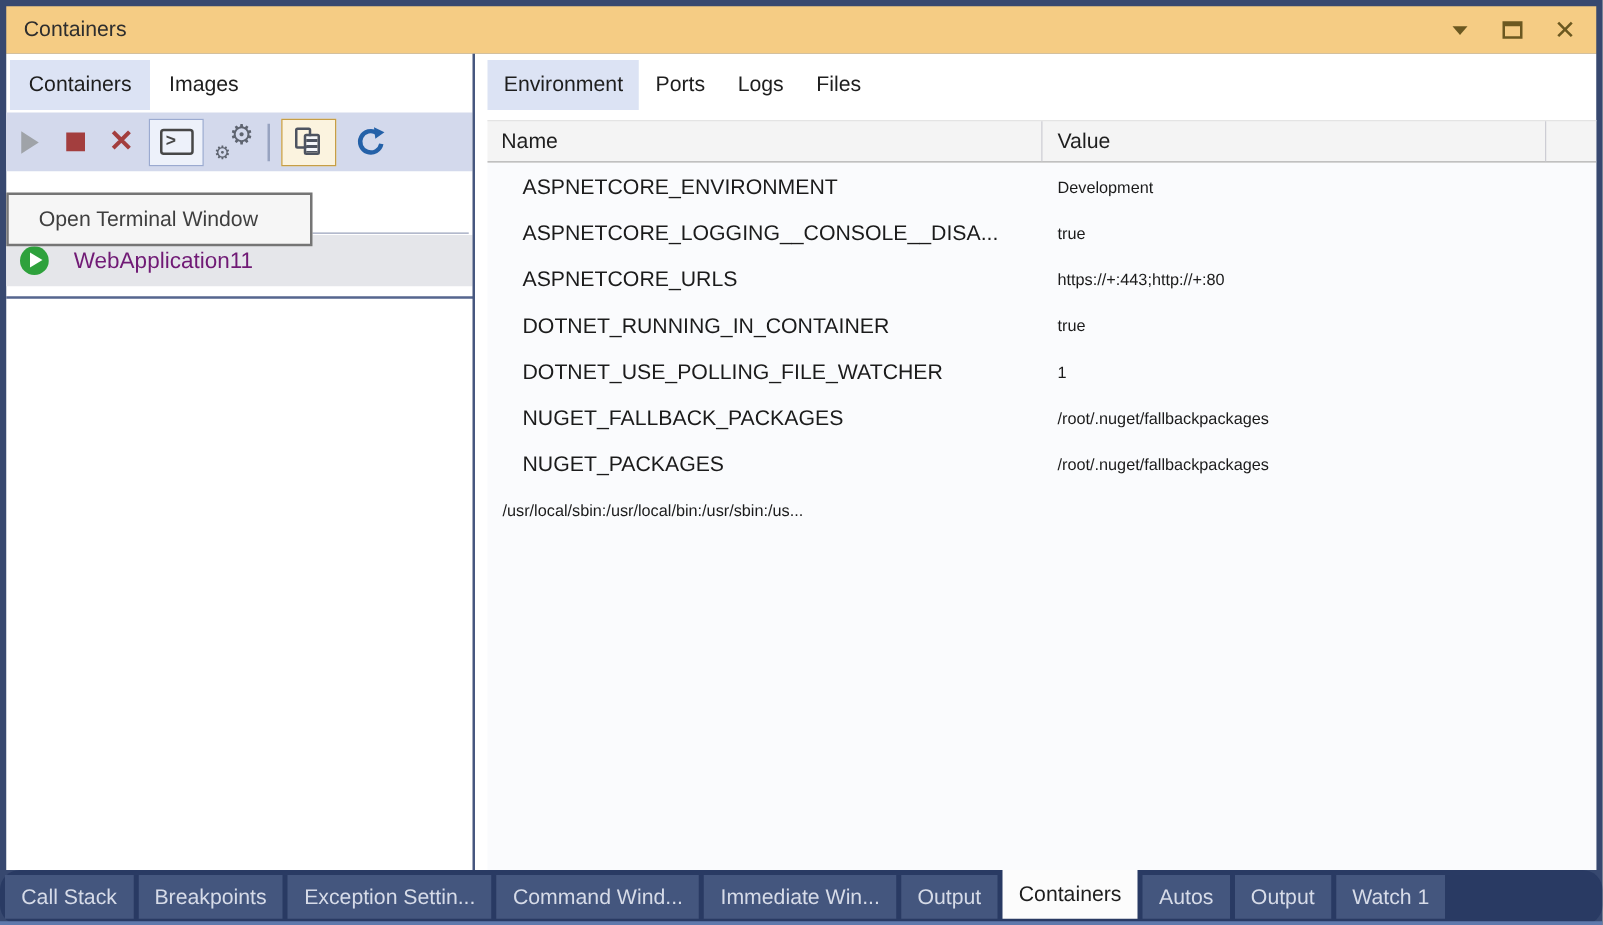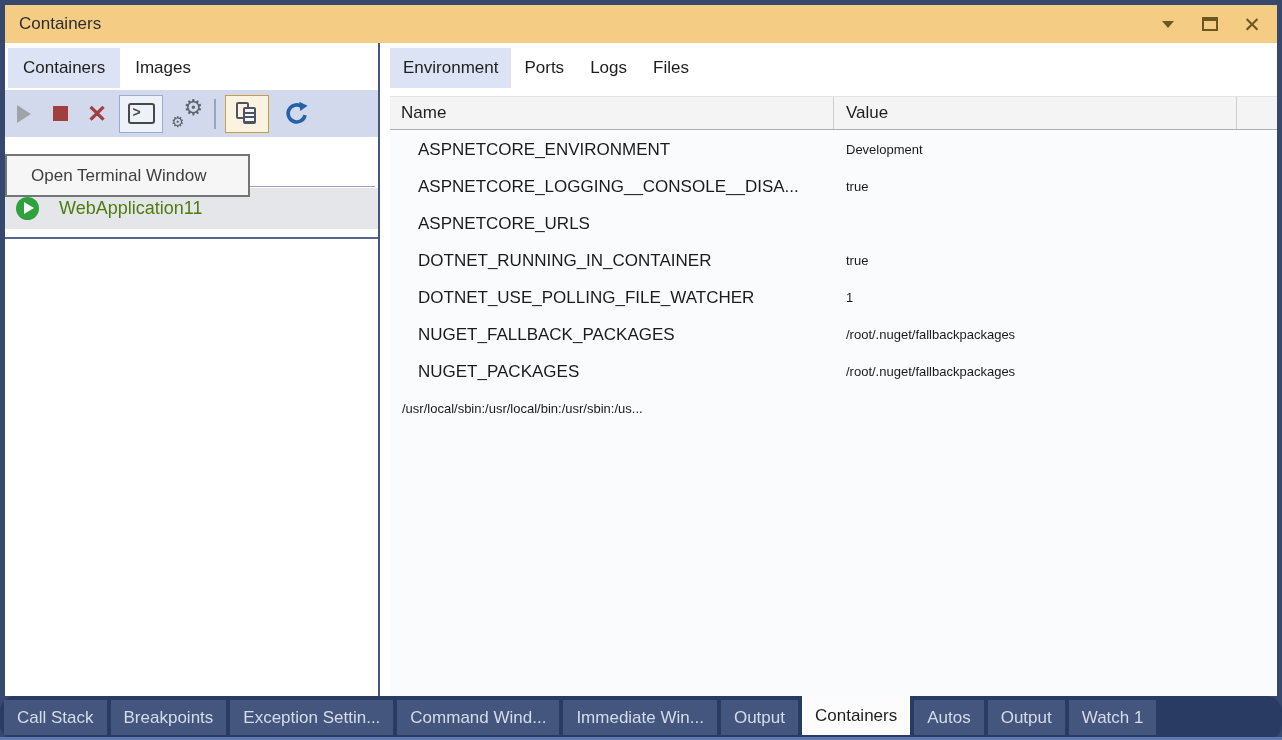--- a/index.html
+++ b/index.html
@@ -45,21 +45,21 @@
   .copy-front { position:absolute; left:7px; top:5px; width:13px; height:17px; border:2px solid #4D5360; border-radius:2px;
     background:repeating-linear-gradient(#F4F6FA 0 2.5px, #4D5360 2.5px 4.5px); }
   .btn-refresh { width:34px; height:38px; display:flex; align-items:center; justify-content:center; }
 
   .list-topline { position:absolute; left:3px; top:143px; width:367px; height:1px; background:#9AA3BC; }
   .tree-row { position:absolute; left:0; top:145px; width:373px; height:41px; background:#E5E6EA;
     display:flex; align-items:center; }
   .run-badge { position:relative; width:23px; height:23px; border-radius:50%; background:#2EA13C; margin-left:11px; }
   .run-badge i { position:absolute; left:8px; top:5px; width:0; height:0;
     border-top:6.5px solid transparent; border-bottom:6.5px solid transparent; border-left:10px solid #FFFFFF; }
-  .tree-label { margin-left:20px; font-size:18px; color:#4d7c0f; }
+  .tree-label { margin-left:20px; font-size:18px; color:#701a75; }
   .list-bottomline { position:absolute; left:0; top:194px; width:374px; height:2px; background:#55668F; }
 
   .tooltip { position:absolute; left:0; top:111px; width:245px; height:43px; background:#F6F6F6;
     border:2px solid #757575; display:flex; align-items:center; z-index:5; }
   .tooltip span { margin-left:24px; font-size:17px; color:#3F3F3F; white-space:nowrap; }
 
   
   .rp-tabs { position:absolute; left:385px; top:5px; height:40px; display:flex; }
   .rtab { padding:0 13px; font-size:17px; color:#1E1E1E; display:flex; align-items:center; }
   .rtab.sel { background:#DCE3F4; }
@@ -184,20 +184,21 @@
       <div class="trow">
         <div class="tname">ASPNETCORE_ENVIRONMENT</div>
         <div class="tval">Development</div>
       </div>
       <div class="trow">
         <div class="tname">ASPNETCORE_LOGGING__CONSOLE__DISA...</div>
         <div class="tval">true</div>
       </div>
       <div class="trow">
         <div class="tname">ASPNETCORE_URLS</div>
+        <div class="tval">https://+:443;http://+:80</div>
       </div>
       <div class="trow">
         <div class="tname">DOTNET_RUNNING_IN_CONTAINER</div>
         <div class="tval">true</div>
       </div>
       <div class="trow">
         <div class="tname">DOTNET_USE_POLLING_FILE_WATCHER</div>
         <div class="tval">1</div>
       </div>
       <div class="trow">

